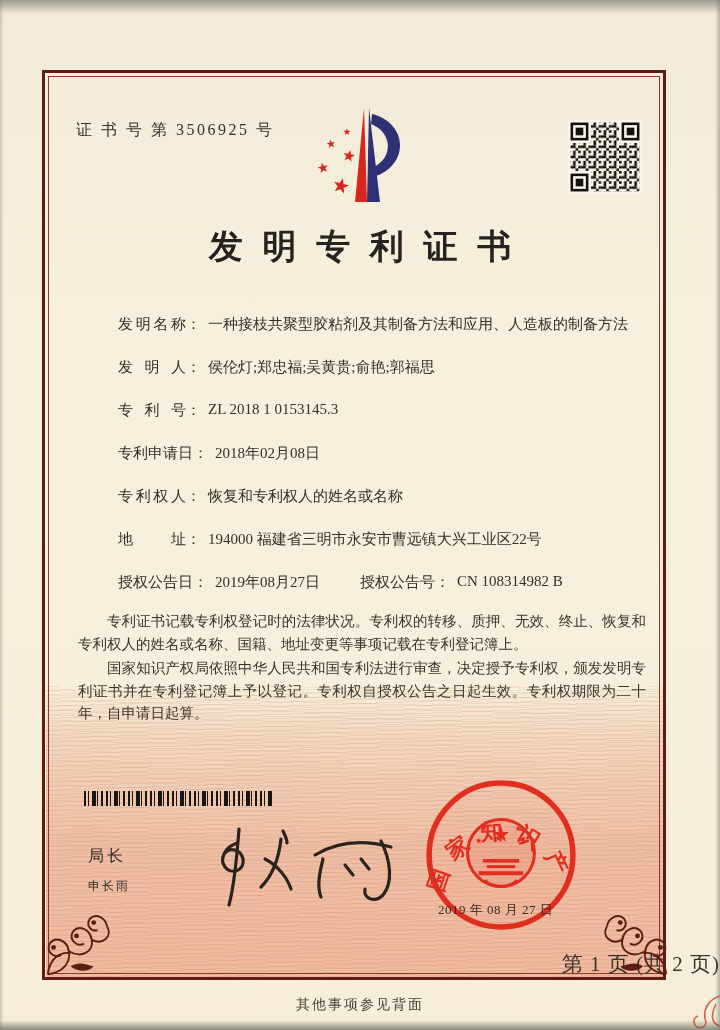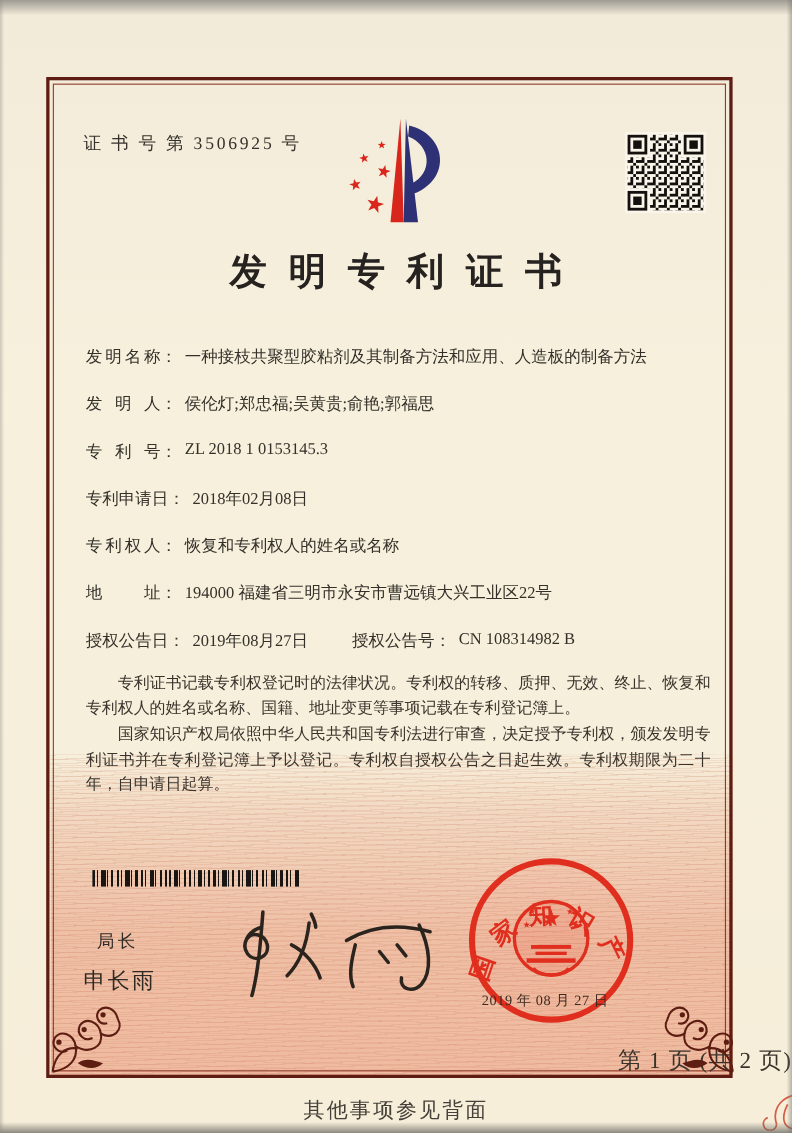--- a/index.html
+++ b/index.html
@@ -38,47 +38,47 @@
   .qr{position:absolute;left:568px;top:120px;width:74px;height:74px;}
 
   .title{
     position:absolute;left:0;top:224px;width:100%;text-align:center;
     font-size:34px;font-weight:bold;color:#262220;
     letter-spacing:.58em;text-indent:.58em;
   }
 
   .fields{position:absolute;left:78px;top:315px;width:572px;font-size:15px;}
   .frow{display:flex;align-items:flex-start;height:22px;margin-bottom:21px;white-space:nowrap;}
-  .flabel{display:inline-block;min-width:68px;text-align:justify;text-align-last:justify;color:#33302a;}
+  .flabel{display:inline-block;min-width:68px;text-align:justify;text-align-last:justify;color:#33302a;margin-left:40px;}
   .fcolon{color:#33302a;}
   .fvalue{margin-left:7px;color:#33302a;}
   .grant-gap{margin-left:40px;}
 
   .paras{position:absolute;left:78px;top:610px;width:568px;font-size:14.5px;line-height:22.5px;text-align:justify;color:#3a332c;}
   .paras p{margin:0 0 2px 0;text-indent:2em;}
 
   .barcode{
     position:absolute;left:84px;top:791px;width:188px;height:15px;z-index:4;
     background:repeating-linear-gradient(90deg,
       #181512 0 2px, rgba(0,0,0,0) 2px 4px,
       #181512 4px 5px, rgba(0,0,0,0) 5px 8px,
       #181512 8px 12px, rgba(0,0,0,0) 12px 13px,
       #181512 13px 14px, rgba(0,0,0,0) 14px 17px,
       #181512 17px 19px, rgba(0,0,0,0) 19px 22px);
   }
 
   .director-title{position:absolute;left:88px;top:846px;font-size:16px;letter-spacing:3px;color:#2f2a24;z-index:4;}
-  .director-name{position:absolute;left:76px;top:878px;font-size:20px;letter-spacing:2px;color:#2f2a24;z-index:4;}
+  .director-name{position:absolute;left:88px;top:878px;font-size:12px;letter-spacing:2px;color:#2f2a24;z-index:4;}
   .signature{position:absolute;left:195px;top:824px;width:205px;height:84px;z-index:5;}
 
   .seal{position:absolute;left:422px;top:776px;width:158px;height:158px;z-index:4;opacity:.95;}
   .seal-date{position:absolute;left:438px;top:901px;font-size:13px;letter-spacing:.5px;color:#3c2a21;z-index:5;white-space:nowrap;}
 
   .page-indicator{position:absolute;left:0;top:950px;width:100%;text-align:right;font-size:21px;letter-spacing:1px;color:#3a332c;z-index:4;}
-  .back-note{position:absolute;left:0;top:996px;width:100%;text-align:center;font-size:19px;letter-spacing:2px;color:#46403a;z-index:4;}
+  .back-note{position:absolute;left:0;top:996px;width:100%;text-align:center;font-size:14px;letter-spacing:2px;color:#46403a;z-index:4;}
 
   .flourish{position:absolute;width:86px;height:86px;z-index:6;}
   .flourish.br{left:584px;top:892px;}
   .flourish.bl{left:44px;top:892px;transform:scaleX(-1);}
   .corner-red{position:absolute;left:688px;top:994px;width:34px;height:34px;z-index:4;opacity:.8;}
 </style>
 </head>
 <body>
 
 <div class="page">

